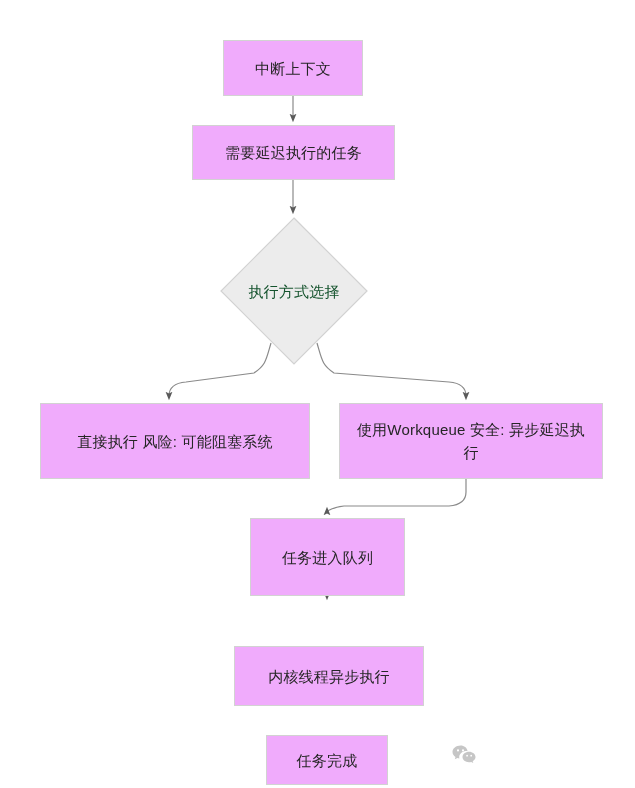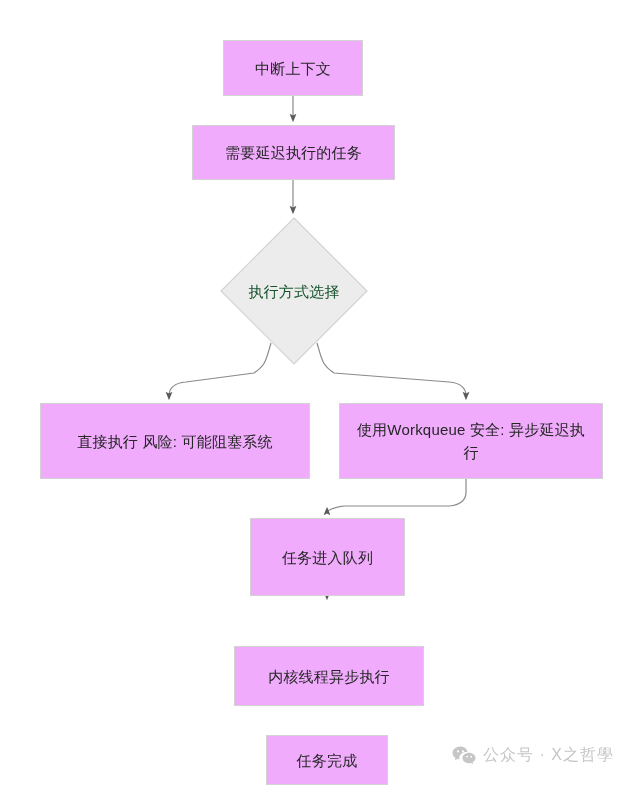--- a/index.html
+++ b/index.html
@@ -169,14 +169,13 @@
   <svg class="wm-icon" width="24" height="20" viewBox="0 0 24 20" xmlns="http://www.w3.org/2000/svg">
     <g fill="#c6c6c6">
       <path d="M8.6 0.6C4.1 0.6 0.5 3.5 0.5 7.1c0 2.0 1.2 3.8 3.0 5.0L2.8 14.3l2.6-1.3c0.6 0.2 1.3 0.3 2.0 0.4 -0.1-0.4-0.2-0.8-0.2-1.2 0-3.4 3.4-6.1 7.5-6.1 0.3 0 0.5 0 0.8 0C15.0 2.9 12.1 0.6 8.6 0.6z"></path>
       <circle cx="6.0" cy="5.4" r="1.05" fill="#ffffff"></circle>
       <circle cx="11.0" cy="5.4" r="1.05" fill="#ffffff"></circle>
       <path d="M23.5 12.0c0-2.9-2.9-5.2-6.5-5.2 -3.6 0-6.5 2.3-6.5 5.2 0 2.9 2.9 5.2 6.5 5.2 0.8 0 1.5-0.1 2.2-0.3l2.1 1.1 -0.6-1.8C22.6 15.2 23.5 13.7 23.5 12.0z"></path>
       <circle cx="15.1" cy="10.7" r="0.9" fill="#ffffff"></circle>
       <circle cx="19.2" cy="10.7" r="0.9" fill="#ffffff"></circle>
     </g>
   </svg>
-  <span class="wm-text">公众号 · X之哲學</span>
 </div>
 
 </body></html>

